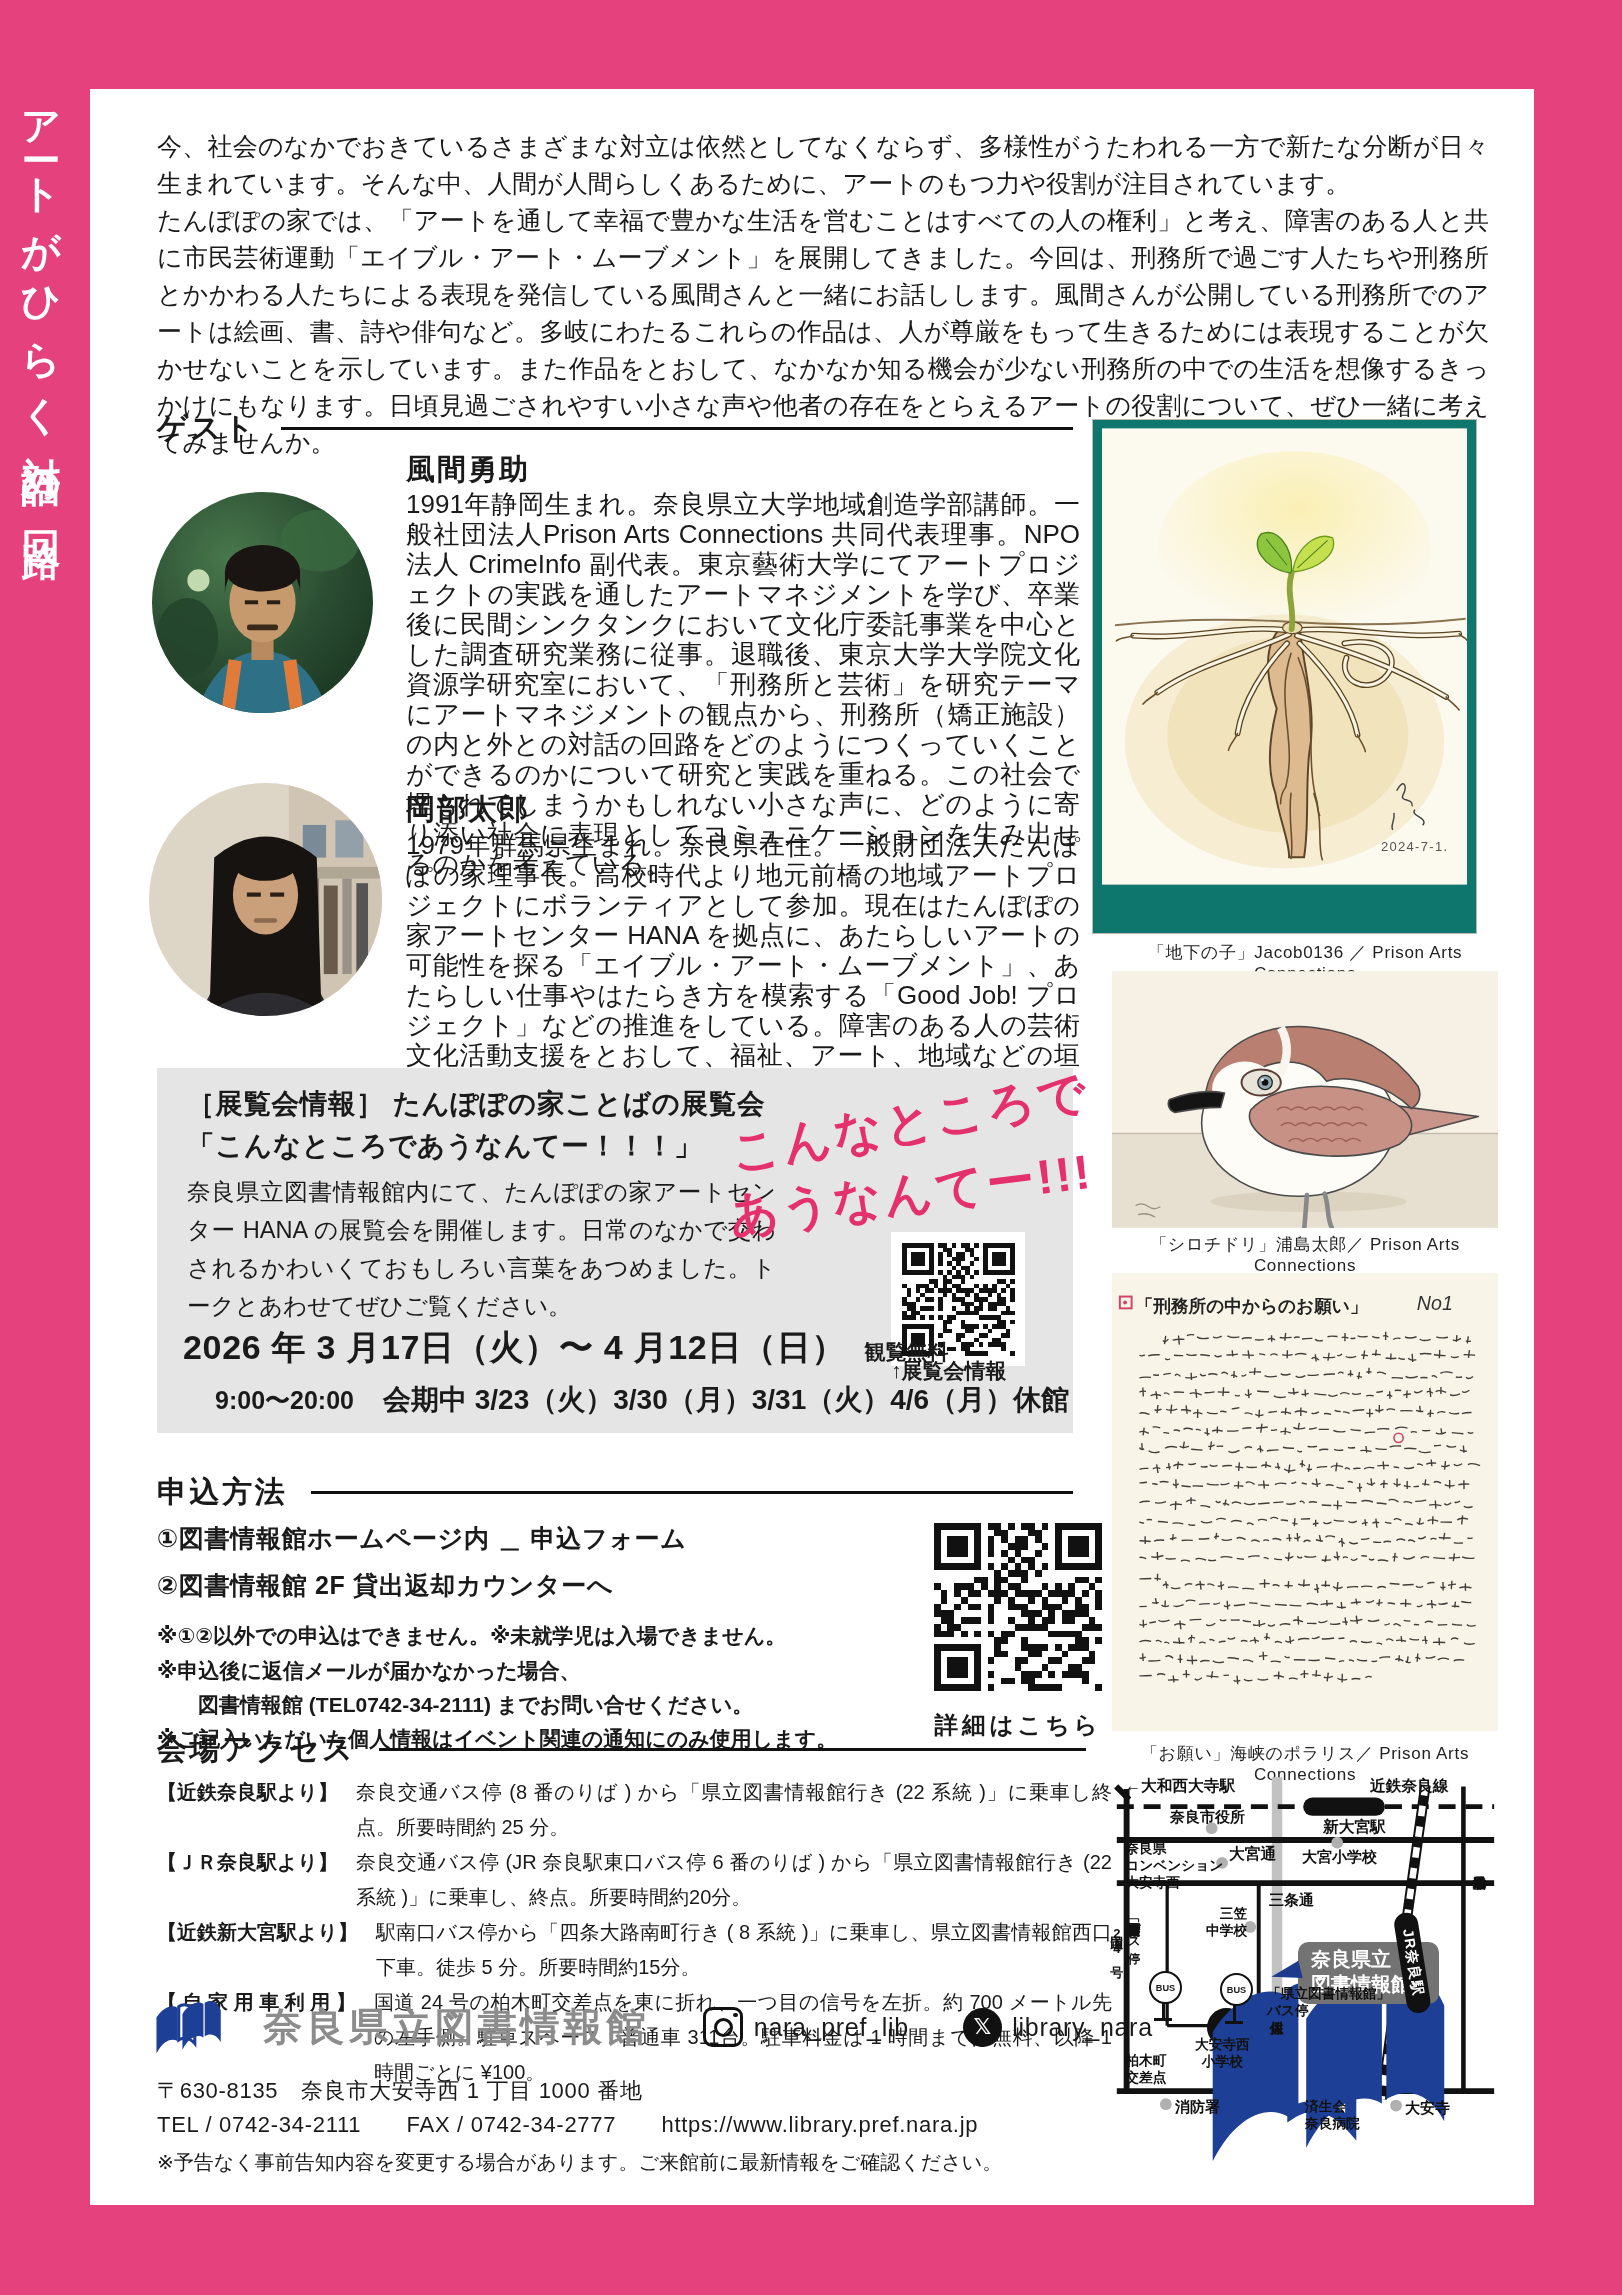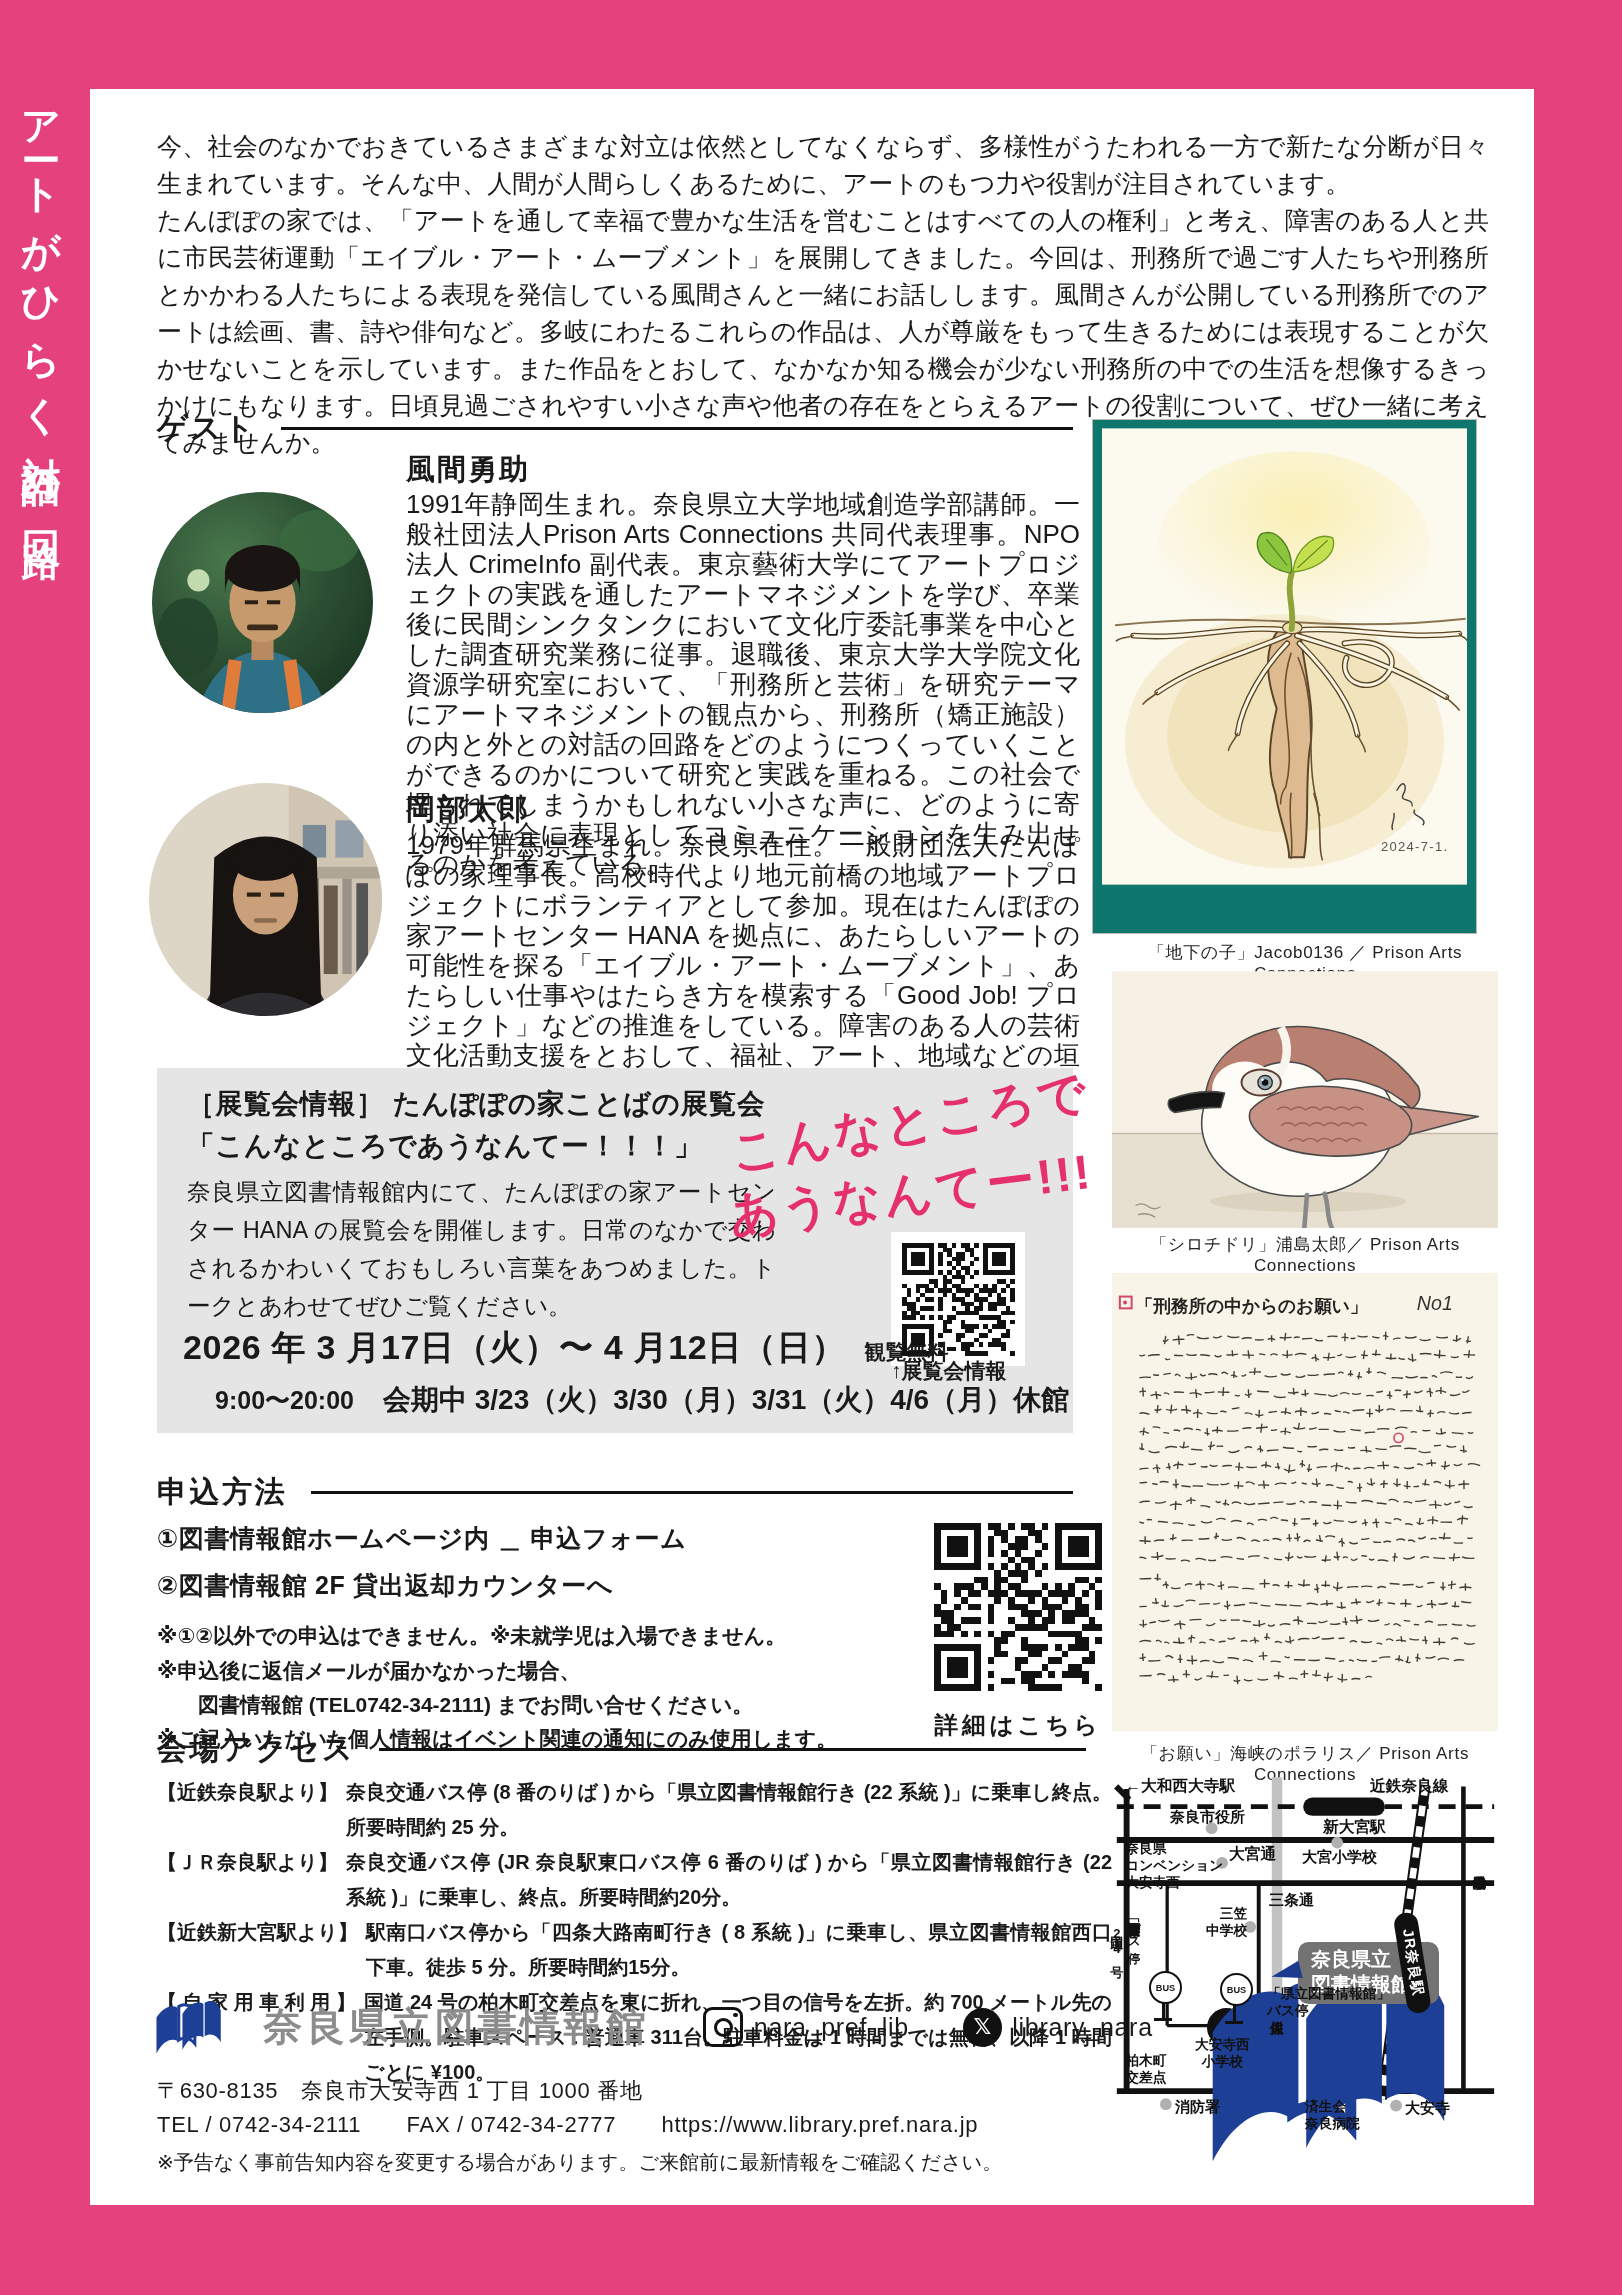--- a/index.html
+++ b/index.html
@@ -46,21 +46,21 @@
 
   .apply-item{left:157px;font-size:25px;font-weight:700;letter-spacing:0.7px;}
   .apply-note{left:157px;font-size:21px;font-weight:600;line-height:35px;}
   .apply-qr{left:934px;top:1523px;width:168px;height:168px;}
   .apply-qr-label{left:921px;top:1709px;width:194px;text-align:center;font-size:23.6px;
       font-weight:600;letter-spacing:3.9px;}
 
   .access-rows{left:157px;top:1775px;width:955px;font-size:20px;line-height:35px;}
   .access-row{display:flex;}
   .access-label{flex:0 0 auto;font-weight:700;white-space:nowrap;}
-  .access-text{flex:1;margin-left:8px;font-weight:700;text-align:justify;}
+  .access-text{flex:1;margin-left:18px;font-weight:400;text-align:justify;}
 
   .footer-row{left:154px;top:1989px;height:76px;display:flex;align-items:center;gap:32px;}
   .logo-books{width:68px;height:63px;}
   .footer-logo-text{font-size:39px;font-weight:700;color:#8C8C8C;letter-spacing:3.9px;margin-left:9.2px;}
   .sns{display:flex;align-items:center;margin-left:22px;}
   .sns-handle{font-size:25px;font-weight:500;margin-left:10.5px;letter-spacing:0.7px;}
   .ig-icon{width:34px;height:34px;border:3.3px solid #111;border-radius:9.2px;position:relative;}
   .ig-icon::before{content:"";position:absolute;left:7.9px;top:7.9px;width:13px;height:13px;
       border:3.3px solid #111;border-radius:50%;}
   .ig-icon::after{content:"";position:absolute;right:2.6px;top:2.6px;width:4.6px;height:4.6px;

